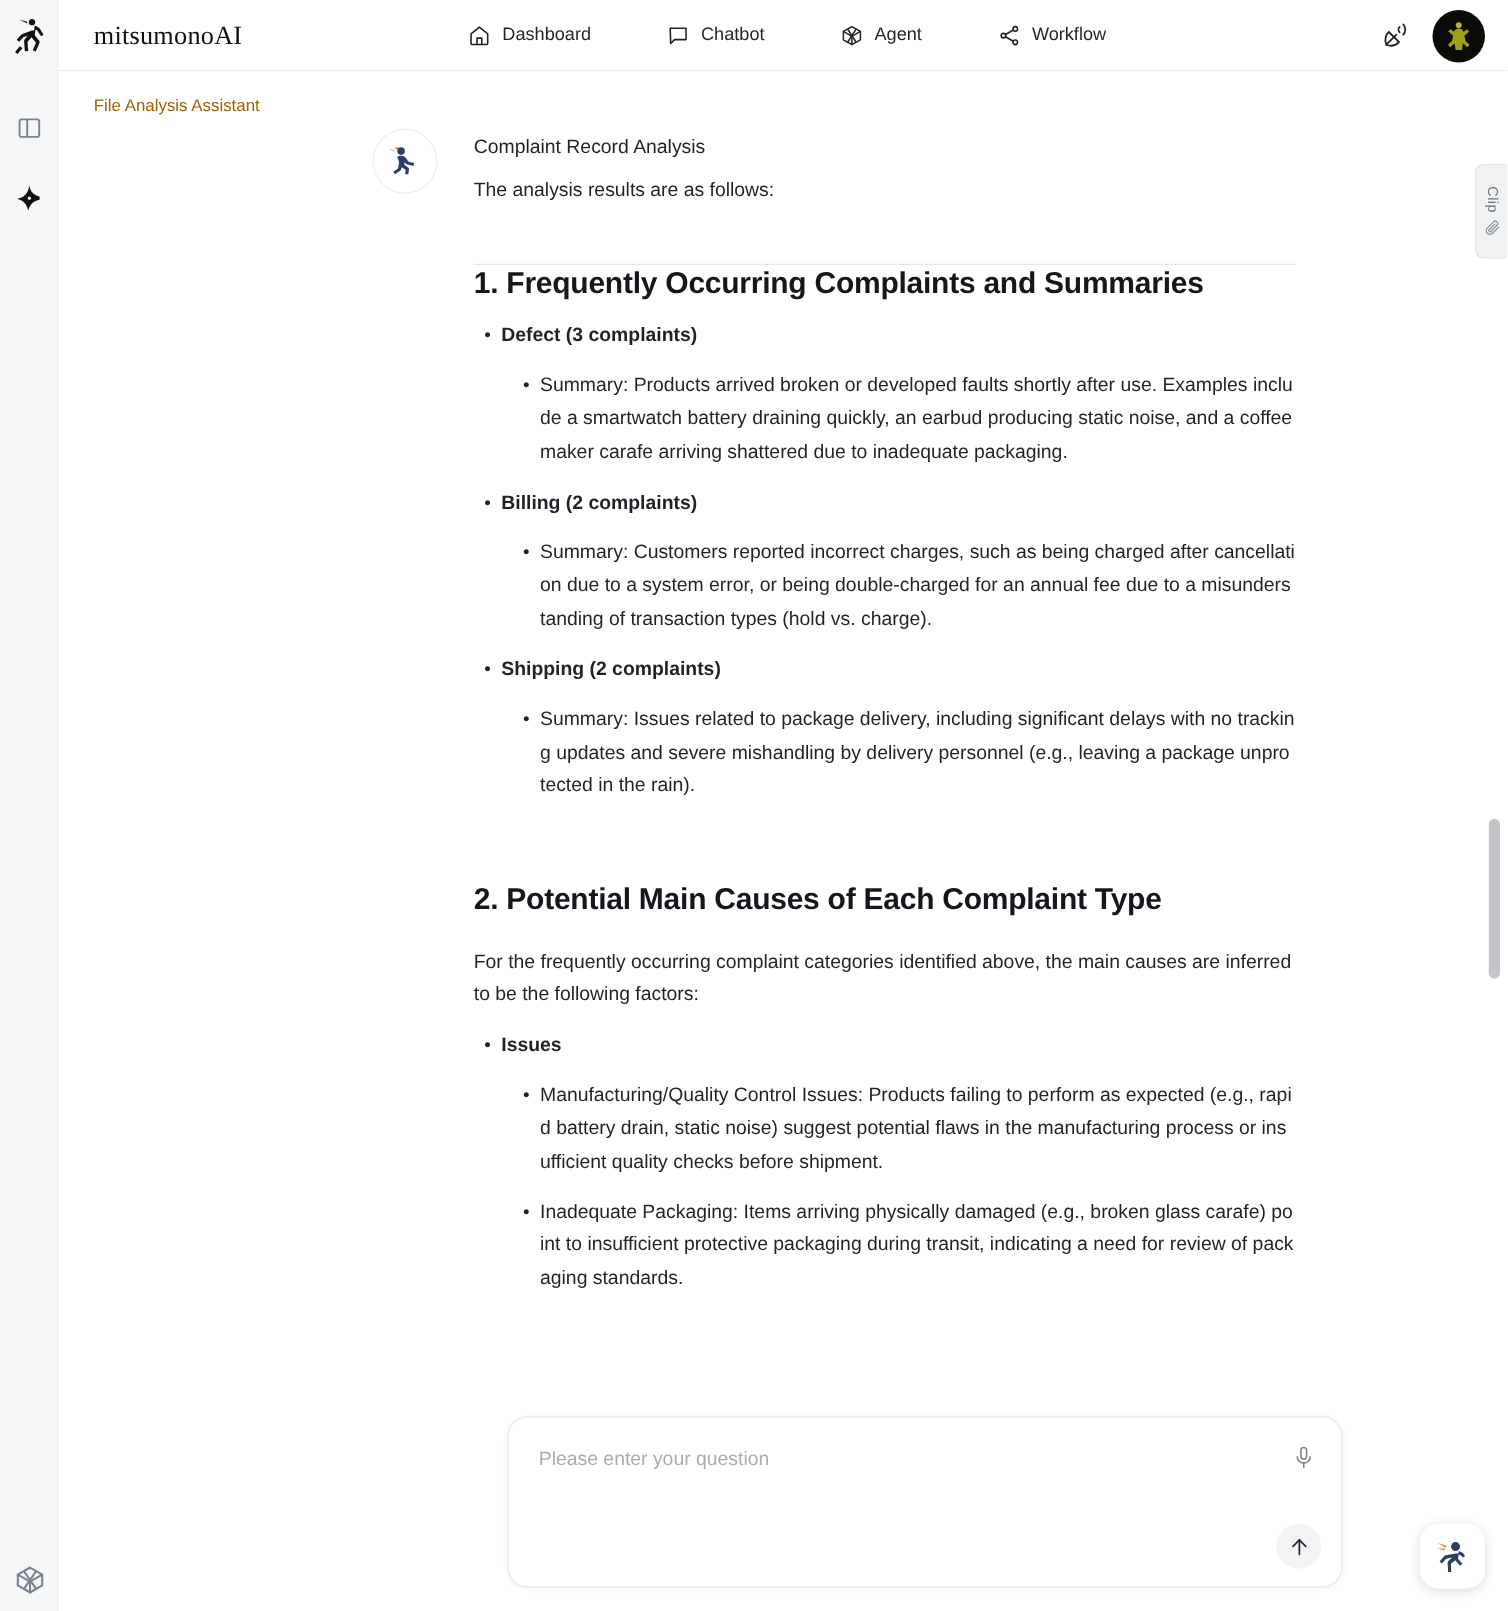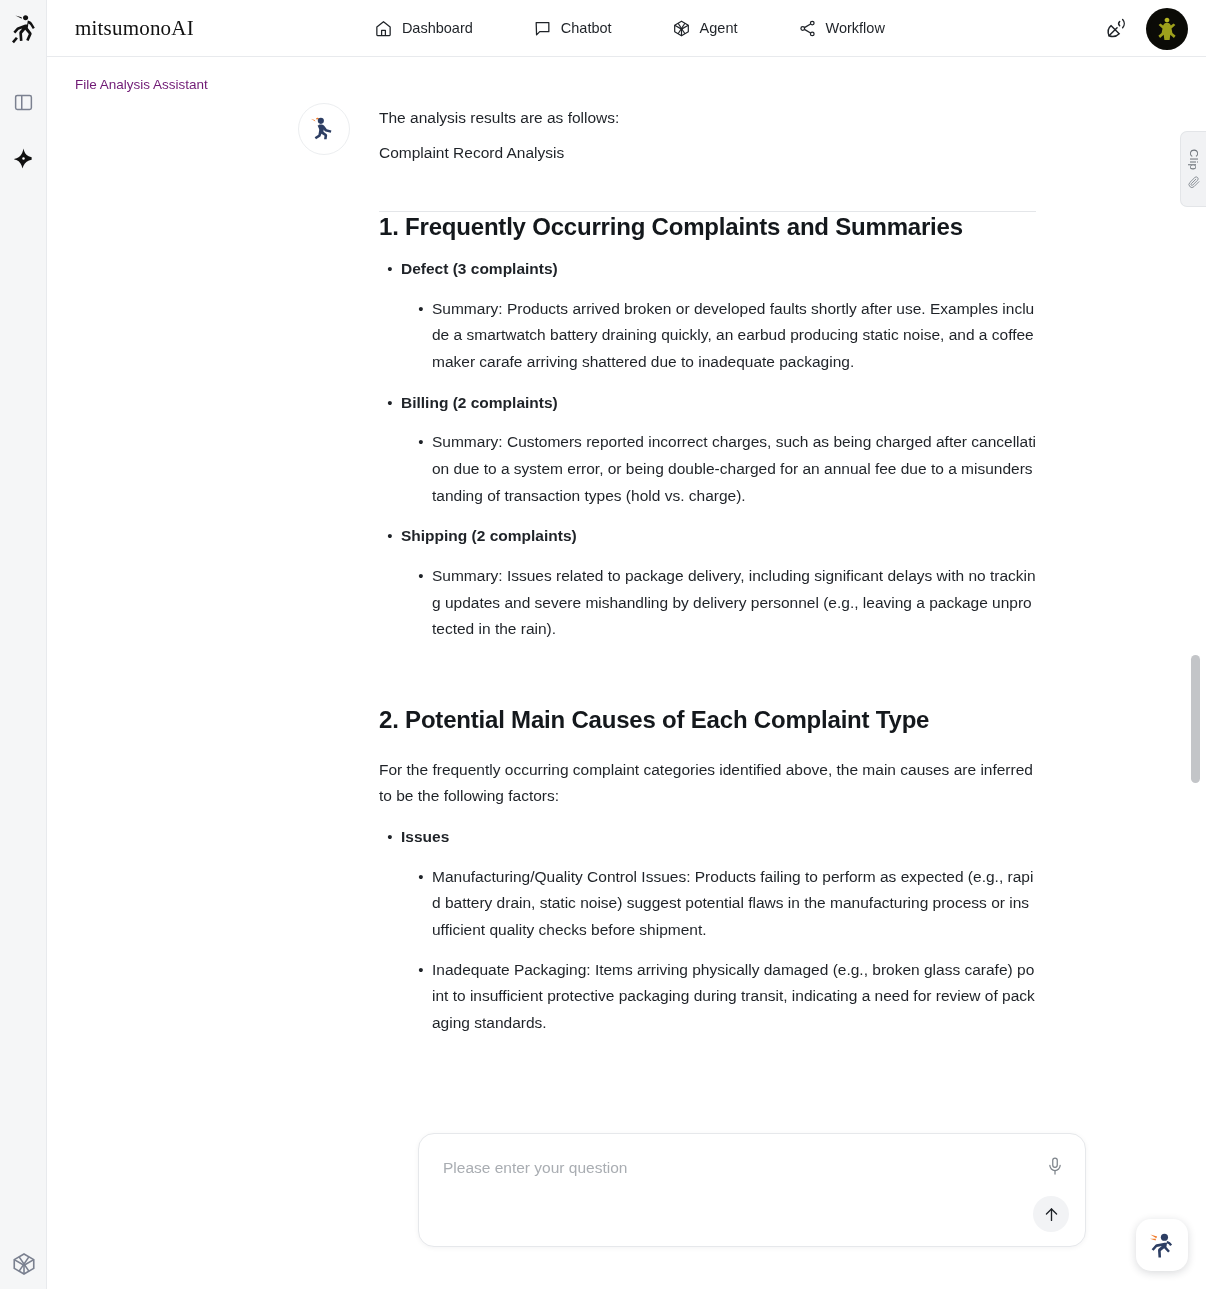--- a/index.html
+++ b/index.html
@@ -69,21 +69,21 @@
     overflow:hidden; cursor: pointer;
   }
 
   
   .body-wrap { flex: 1; position: relative; overflow: hidden; background:#fff; }
   .scroll-area {
     position:absolute; inset:0; overflow: hidden;
   }
   .crumb {
     position: absolute; left: 28px; top: 20px;
-    font-size: 13.5px; color: #701a75; white-space: nowrap;
+    font-size: 13.5px; color: #a16207; white-space: nowrap;
   }
 
   .msg { position: absolute; left: 0; top: 46px; width: 1158px; }
   .msg-row { display: flex; align-items: flex-start; }
   .bot-avatar {
     width: 52px; height: 52px; border-radius: 50%;
     border: 1px solid #eceef0; background:#fff;
     display:flex; align-items:center; justify-content:center;
     margin-left: 251px; flex: 0 0 52px;
   }
@@ -137,22 +137,22 @@
   }
 
   
   .composer-zone {
     position: absolute; left: 47px; right: 0; bottom: 0;
     height: 160px; z-index: 5;
     background: linear-gradient(to bottom, rgba(255,255,255,0) 0%, #ffffff 16%, #ffffff 100%);
     pointer-events: none;
   }
   .composer {
-    position: absolute; left: 324px; top: 4px;
-    width: 668px; height: 114px;
+    position: absolute; left: 312px; top: 4px;
+    width: 668px; height: 137px;
     background:#fff; border: 1px solid #e6e8eb; border-radius: 16px;
     box-shadow: 0 1px 5px rgba(16,24,40,.05);
     pointer-events: auto;
   }
   .composer .ph {
     position:absolute; left: 24px; top: 25px;
     font-size: 15.5px; color: #a9adb2;
   }
   .mic { position: absolute; right: 20px; top: 22px; cursor:pointer; }
   .send {
@@ -292,22 +292,22 @@
             <div class="bot-avatar">
               <svg width="34" height="34" viewBox="0 0 40 40">
                 <path fill="#f07a28" d="M9 9.4 4.5 7.8l5.5 3.3z"></path>
                 <path fill="#f07a28" d="M11.4 7.1c.9-.6 2-.4 2.6.4.3.4.4.9.3 1.3l-3.9-.3c.2-.6.6-1.1 1-1.4z"></path>
                 <circle fill="#2d3e63" cx="16.3" cy="10.4" r="3.6"></circle>
                 <path fill="#2d3e63" d="M13.9 15.1c2.8-.9 5.5-.2 7 1.9l2.4 3.4 5.4 1.3-.7 2.7-6.2-1.5a2 2 0 0 1-1.2-.8l-1-1.4-.2 2.6 3.5 2.5c.6.4.9 1.1.8 1.8l-.6 4.6h-3l.5-4.2-3.6-2.4-1.2 3.1-5.2 3.5-1.6-2.4 4.4-3 .9-5c.1-.8.1-1.5-.2-2.2l-1.6-3.6c.4-.3.9-.5 1.4-.5z"></path>
               </svg>
             </div>
 
             <div class="msg-body">
+              <div class="line">Complaint Record Analysis</div>
               <div class="line">The analysis results are as follows:</div>
-              <div class="line">Complaint Record Analysis</div>
 
               <hr class="sep">
 
               <h2 class="sec">1. Frequently Occurring Complaints and Summaries</h2>
 
               <ul class="lv1">
                 <li class="item">
                   <div class="bullet-row">
                     <span class="dot">•</span>
                     <span class="btxt bold">Defect (3 complaints)</span>

